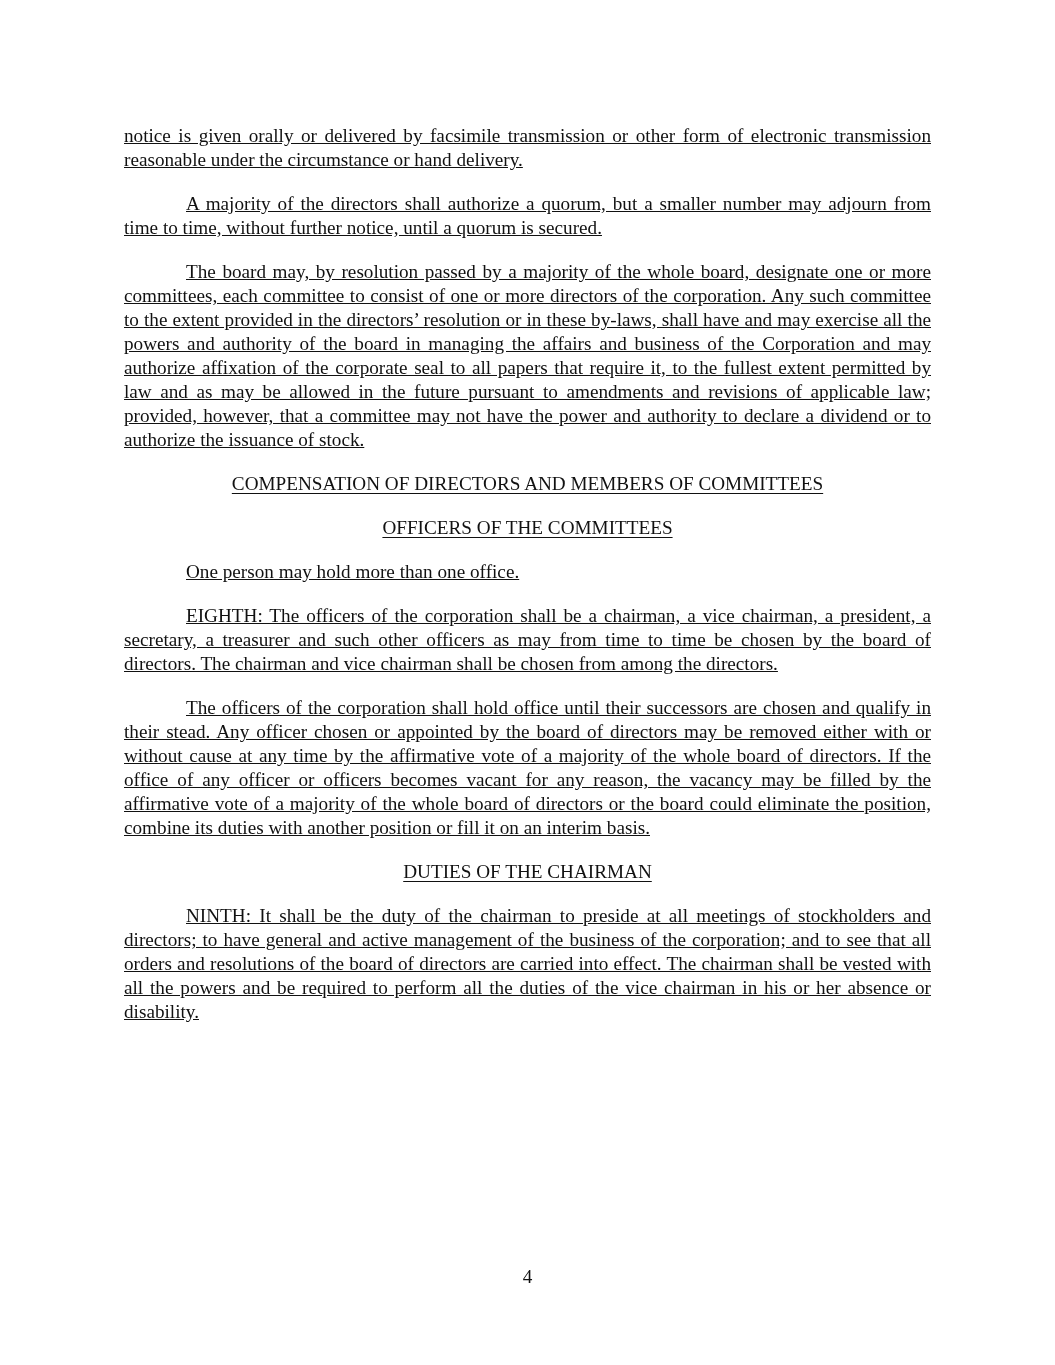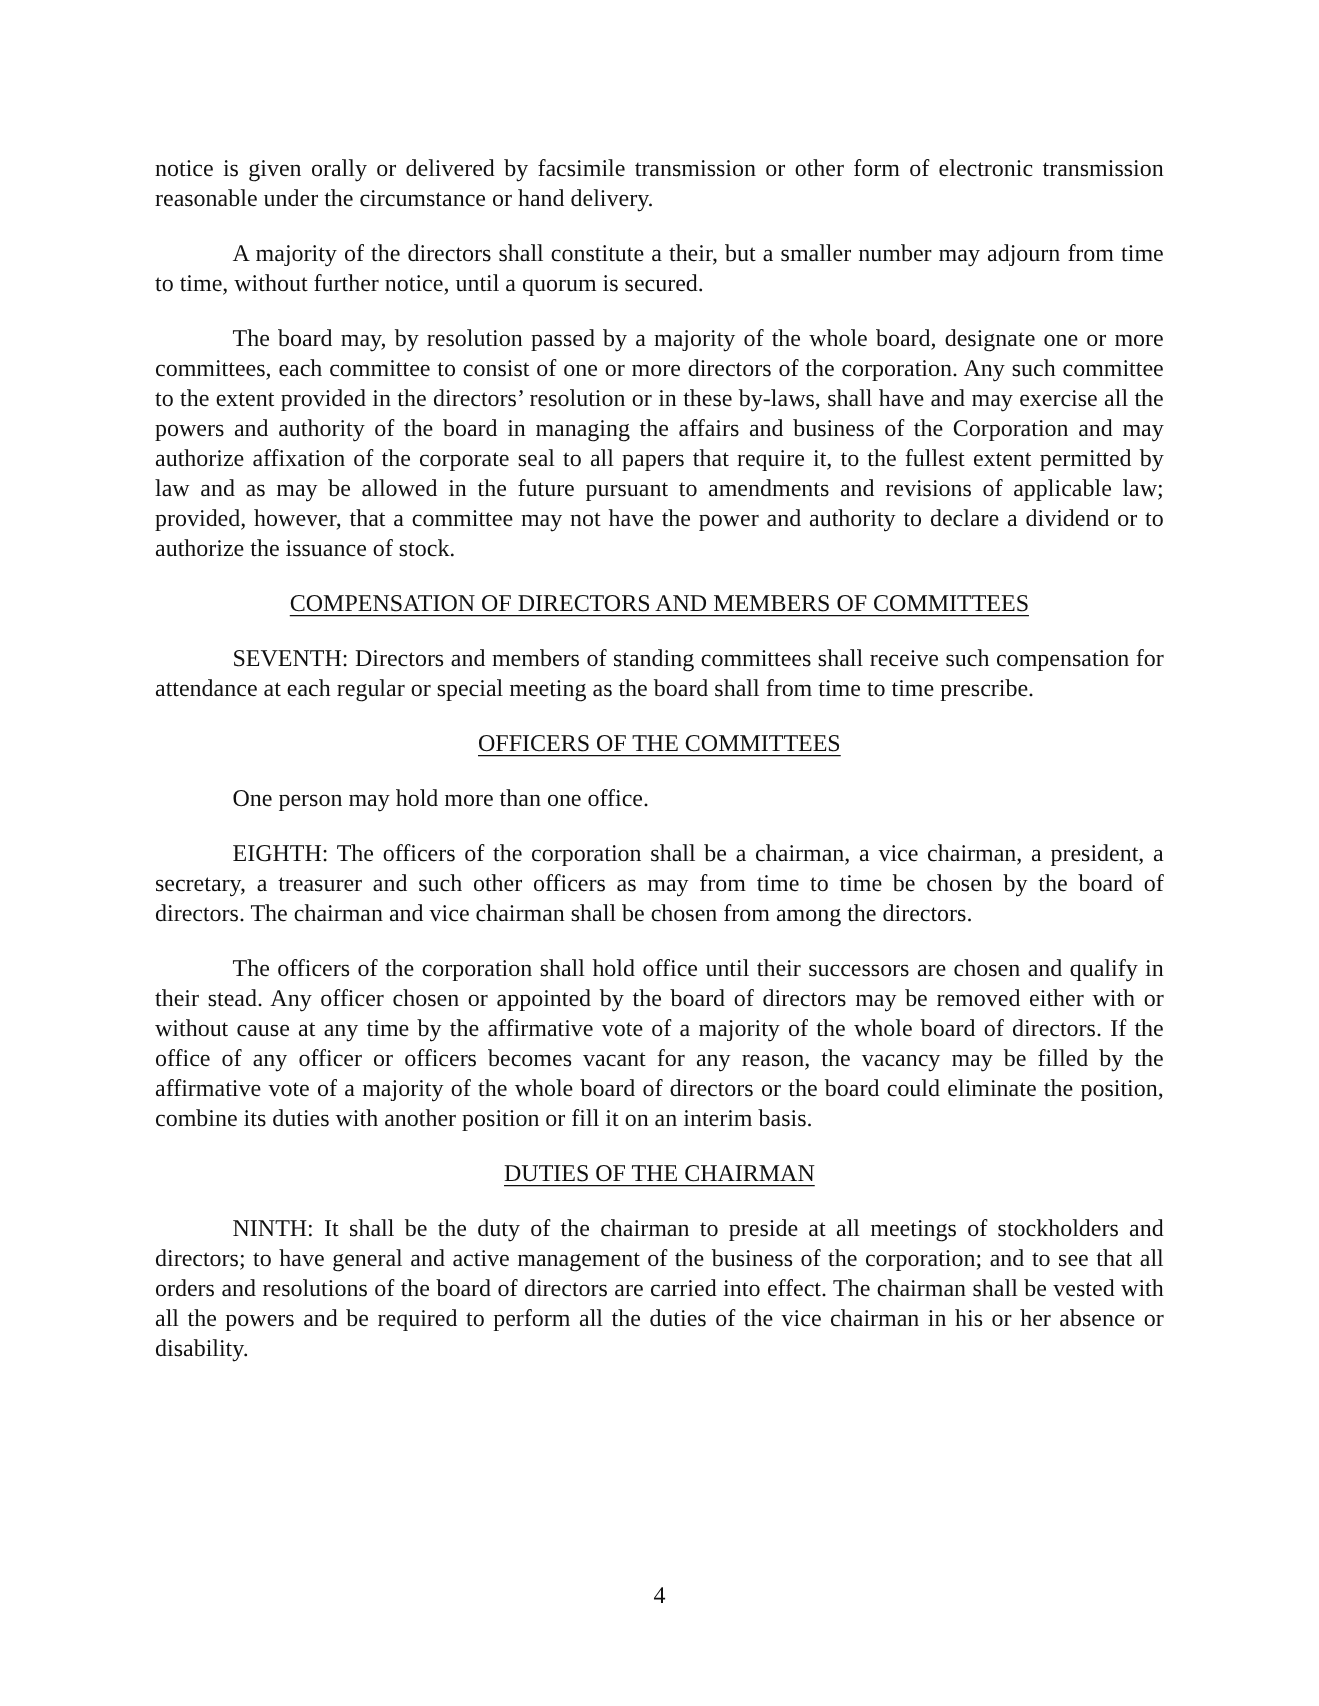--- a/index.html
+++ b/index.html
@@ -20,20 +20,21 @@
       left: 124px;
       top: 124px;
       width: 807px;
       font-size: 19.2px;
       line-height: 24px;
     }
     .para {
       margin: 0 0 20px 0;
       text-align: justify;
       text-align-last: left;
+      text-decoration: underline;
     }
     .para.indent {
       text-indent: 62px;
     }
     .heading {
       margin: 0 0 20px 0;
       text-align: center;
     }
     .heading span {
       text-decoration: underline;
@@ -48,24 +49,23 @@
       text-align: center;
       font-size: 19.2px;
       line-height: 24px;
     }
   </style>
 </head>
 <body>
 
 <div class="page">
   <p class="para">notice is given orally or delivered by facsimile transmission or other form of electronic transmission reasonable under the circumstance or hand delivery.</p>
-  <p class="para indent">A majority of the directors shall constitute a their, but a smaller number may adjourn from time to time, without further notice, until a quorum is secured.</p>
+  <p class="para indent">A majority of the directors shall authorize a quorum, but a smaller number may adjourn from time to time, without further notice, until a quorum is secured.</p>
   <p class="para indent">The board may, by resolution passed by a majority of the whole board, designate one or more committees, each committee to consist of one or more directors of the corporation.  Any such committee to the extent provided in the directors’ resolution or in these by-laws, shall have and may exercise all the powers and authority of the board in managing the affairs and business of the Corporation and may authorize affixation of the corporate seal to all papers that require it, to the fullest extent permitted by law and as may be allowed in the future pursuant to amendments and revisions of applicable law; provided, however, that a committee may not have the power and authority to declare a dividend or to authorize the issuance of stock.</p>
   <p class="heading"><span>COMPENSATION OF DIRECTORS AND MEMBERS OF COMMITTEES</span></p>
-  <p class="para indent">SEVENTH: Directors and members of standing committees shall receive such compensation for attendance at each regular or special meeting as the board shall from time to time prescribe.</p>
   <p class="heading"><span>OFFICERS OF THE COMMITTEES</span></p>
   <p class="para indent">One person may hold more than one office.</p>
   <p class="para indent">EIGHTH: The officers of the corporation shall be a chairman, a vice chairman, a president, a secretary, a treasurer and such other officers as may from time to time be chosen by the board of directors.  The chairman and vice chairman shall be chosen from among the directors.</p>
   <p class="para indent">The officers of the corporation shall hold office until their successors are chosen and qualify in their stead.  Any officer chosen or appointed by the board of directors may be removed either with or without cause at any time by the affirmative vote of a majority of the whole board of directors.  If the office of any officer or officers becomes vacant for any reason, the vacancy may be filled by the affirmative vote of a majority of the whole board of directors or the board could eliminate the position, combine its duties with another position or fill it on an interim basis.</p>
   <p class="heading"><span>DUTIES OF THE CHAIRMAN</span></p>
   <p class="para indent">NINTH: It shall be the duty of the chairman to preside at all meetings of stockholders and directors; to have general and active management of the business of the corporation; and to see that all orders and resolutions of the board of directors are carried into effect.  The chairman shall be vested with all the powers and be required to perform all the duties of the vice chairman in his or her absence or disability.</p>
 </div>
 
 <div class="page-number">4</div>
 

